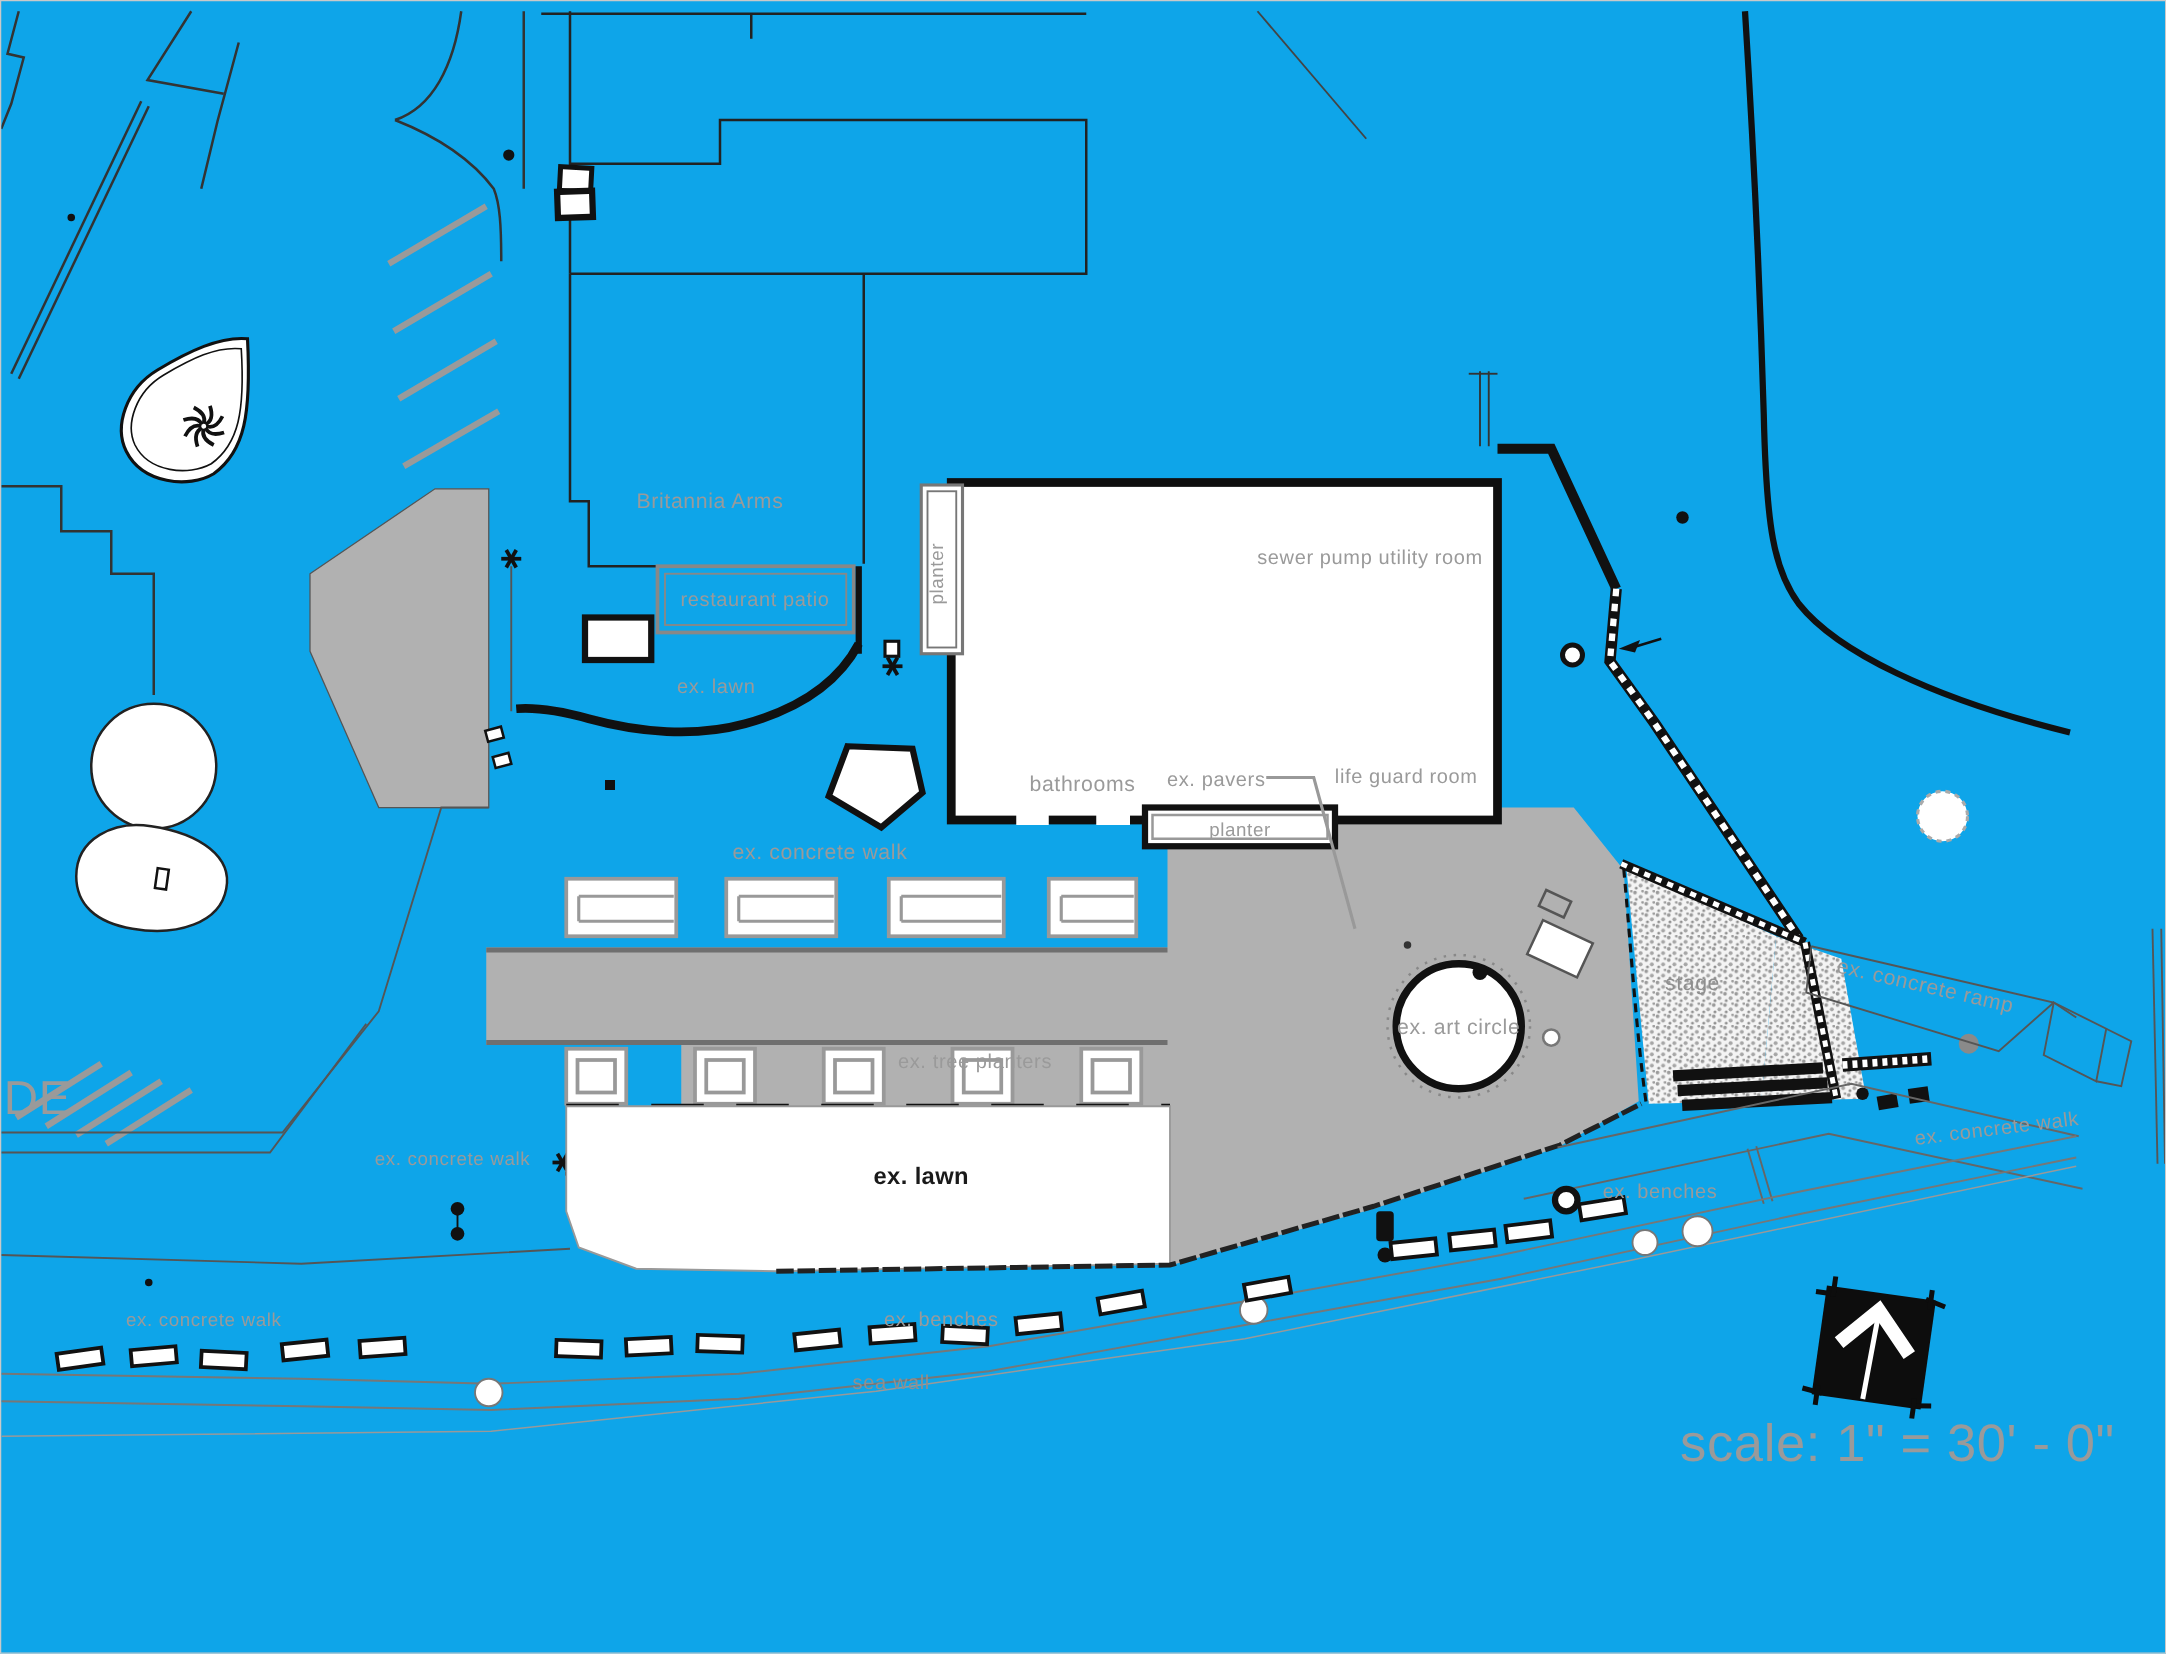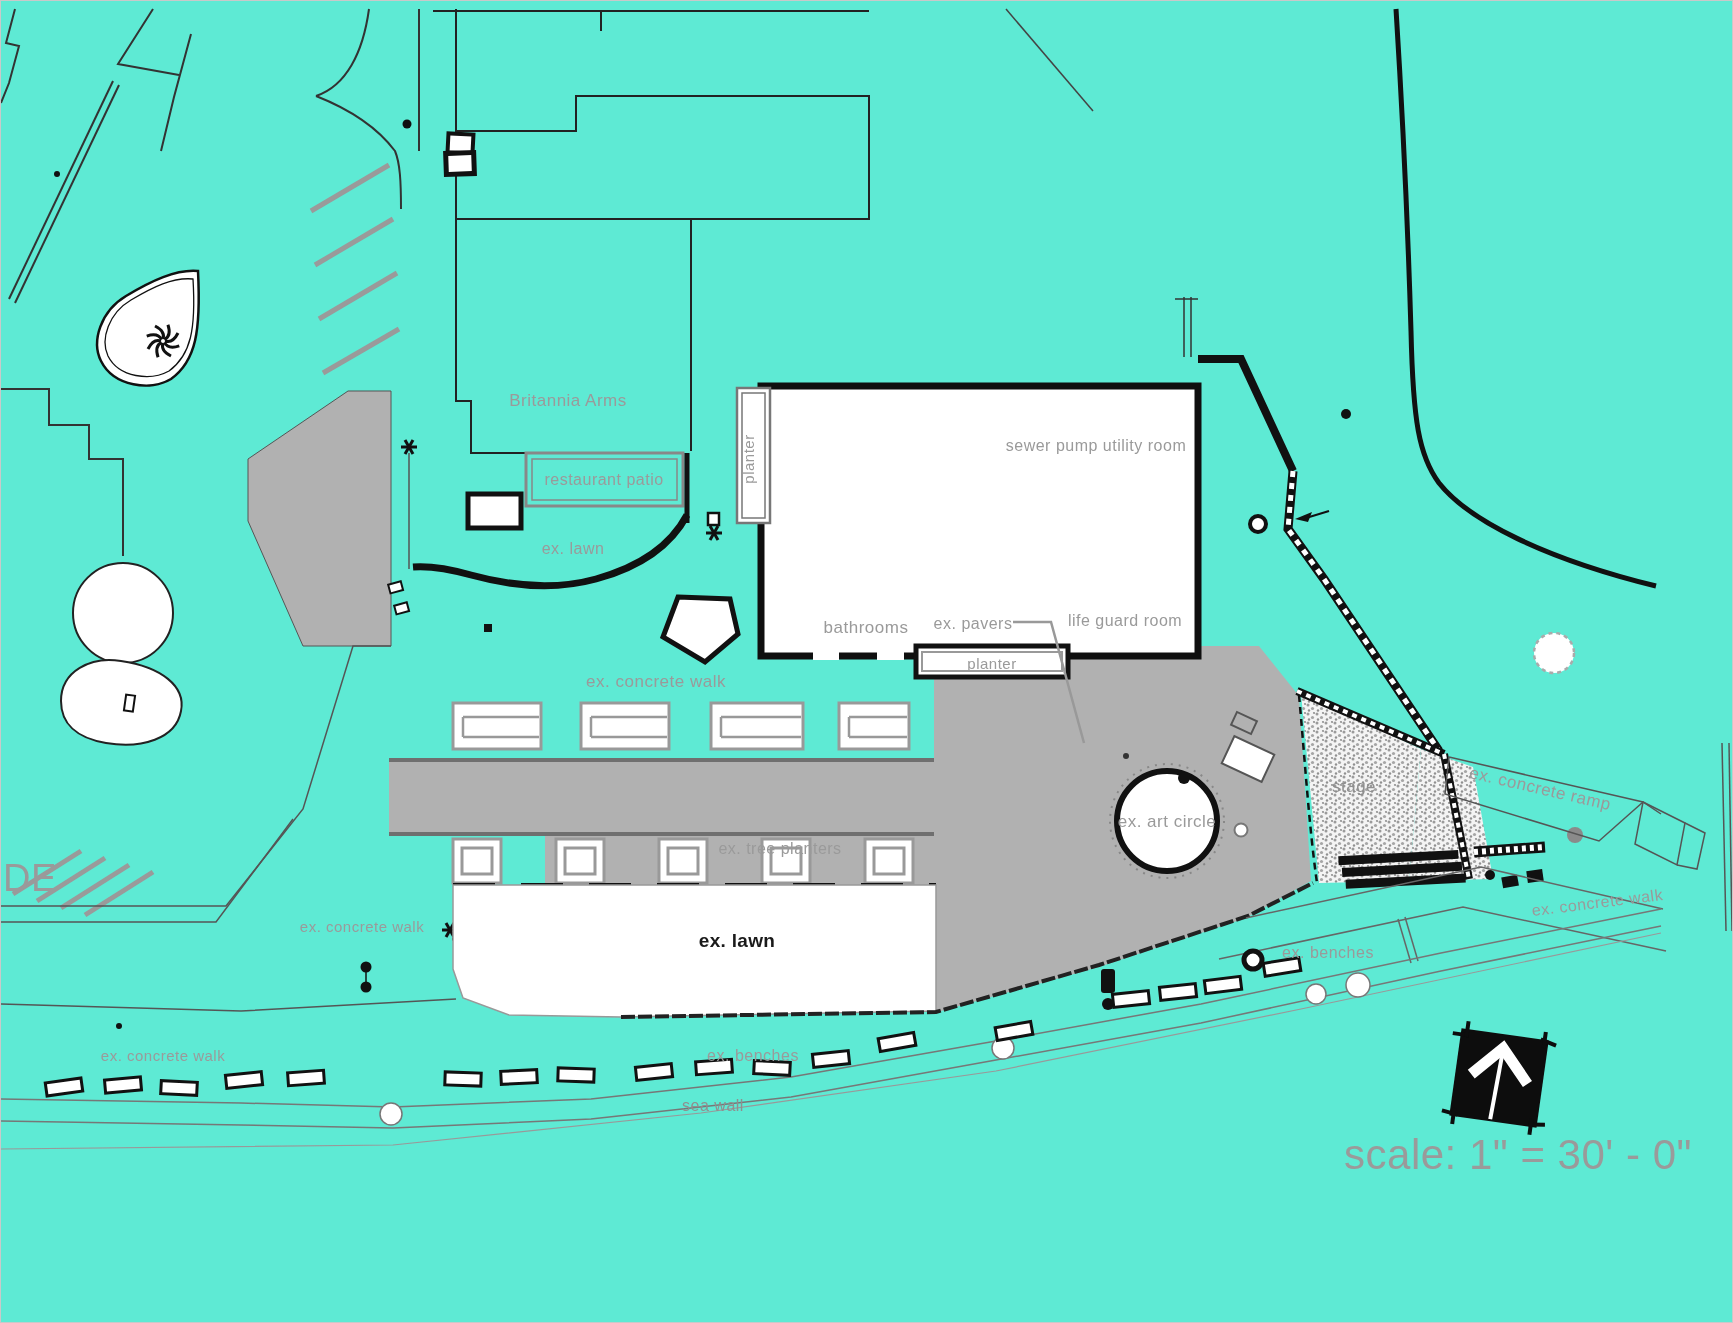--- a/index.html
+++ b/index.html
@@ -1,19 +1,19 @@
 <!DOCTYPE html>
 <html><head>
 <meta charset="utf-8">
 <style>
   html,body{margin:0;padding:0;background:#ffffff;}
   #plan-wrap{
     position:relative;
     width:1733px;height:1323px;
-    background:#5eead4;
+    background:#0ea5e9;
     border:1px solid #c9c9c9;
     box-sizing:border-box;
     font-family:"Liberation Sans", sans-serif;
     overflow:hidden;
     text-align:center;
   }
   svg text{
     font-family:"Liberation Sans", sans-serif;
     letter-spacing:.5px;
     fill:#9a9a9a;

